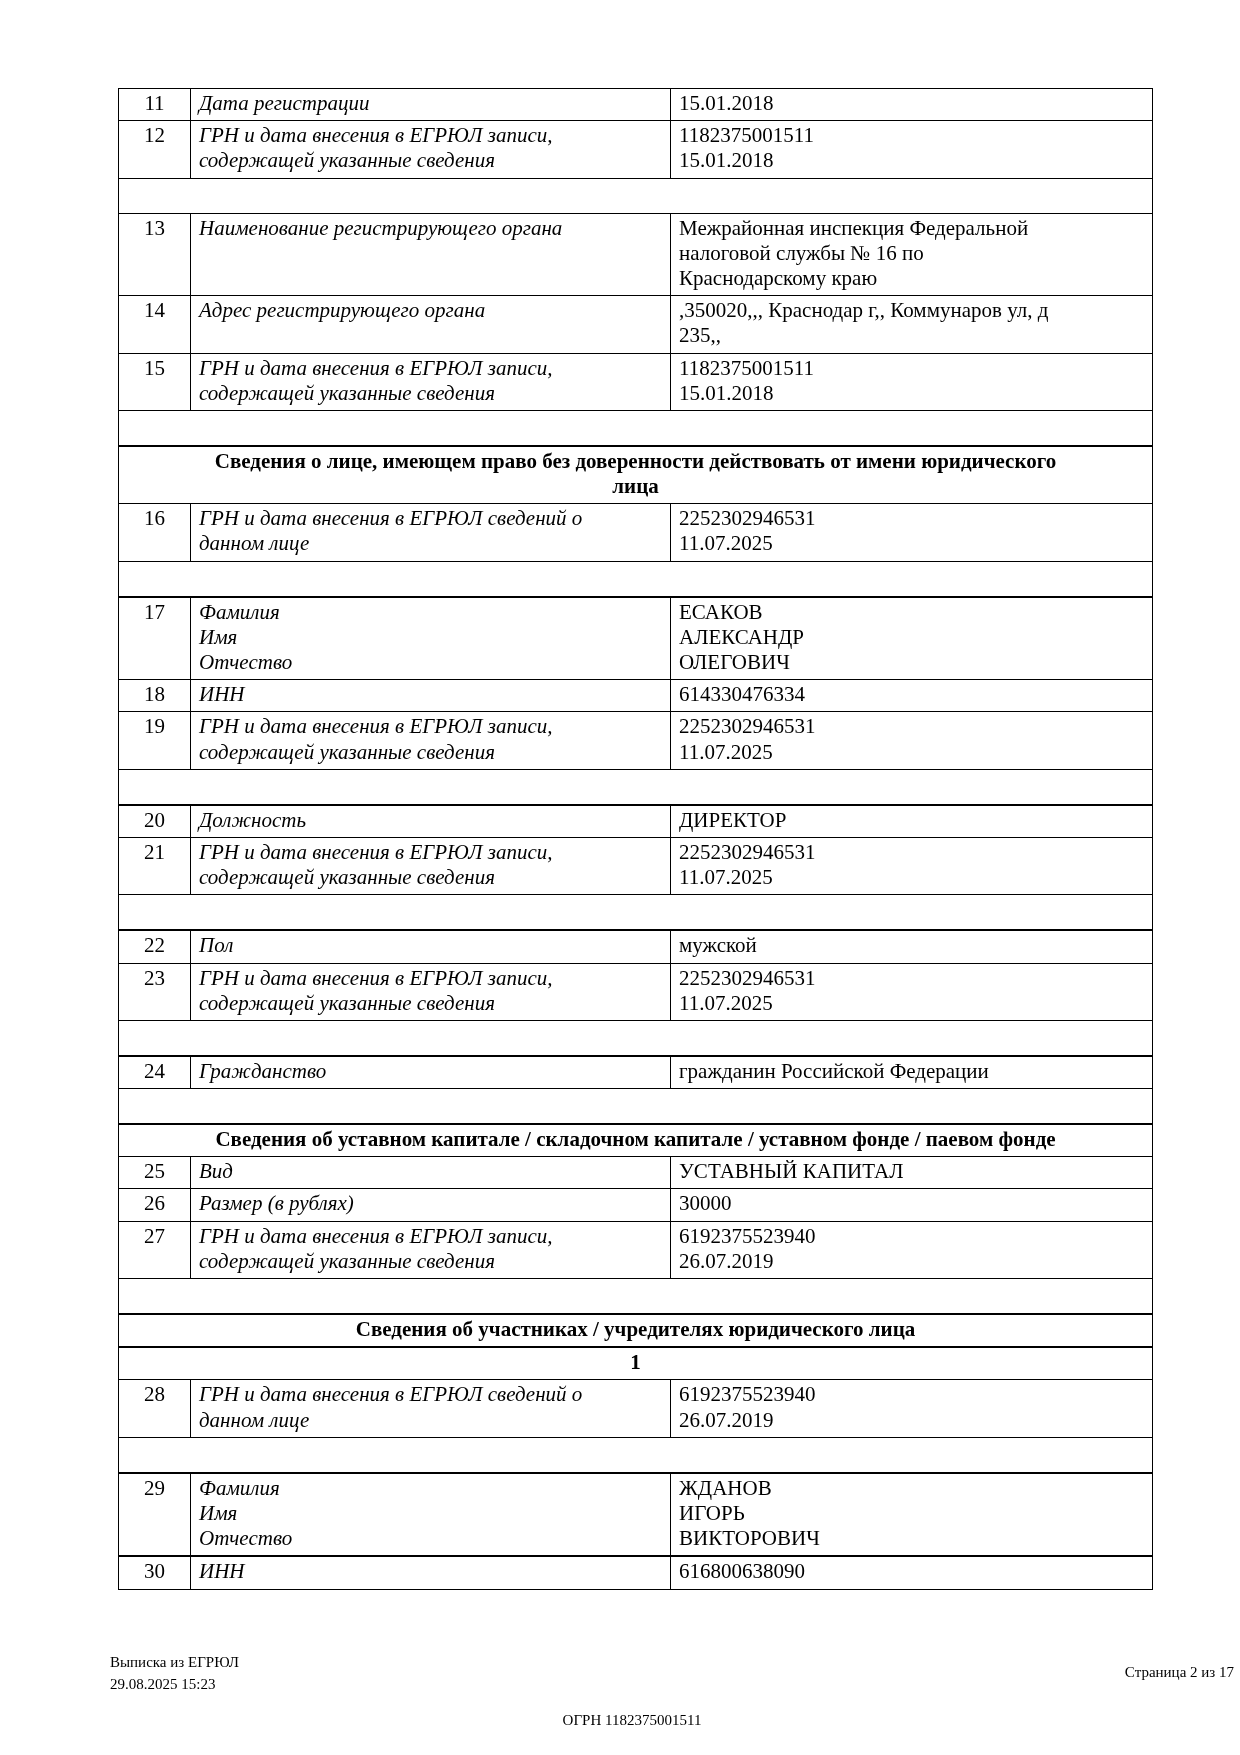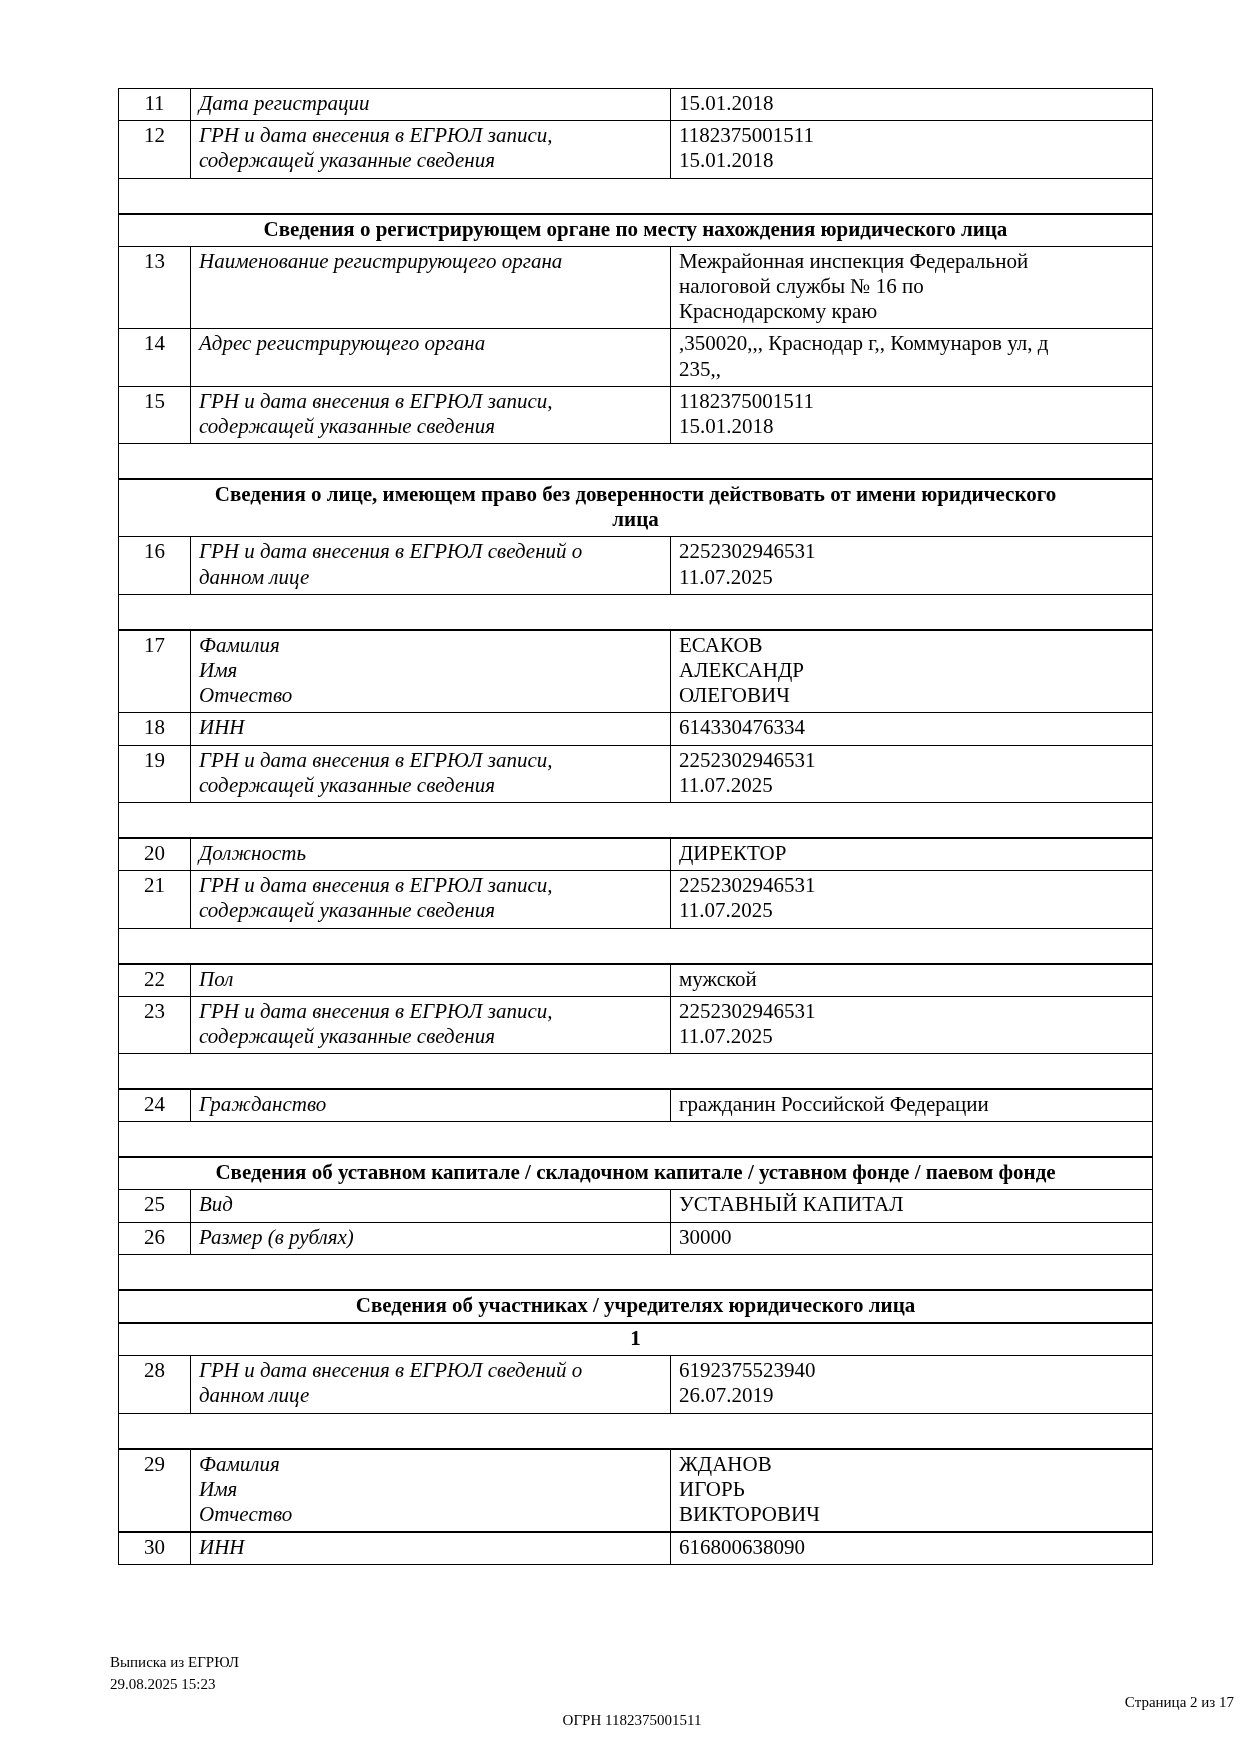--- a/index.html
+++ b/index.html
@@ -79,21 +79,21 @@
     position: absolute;
     left: 0;
     top: 22px;
     width: 1044px;
     text-align: center;
     margin-top: 36px;
   }
   .footer-right {
     position: absolute;
     right: 0;
-    top: 40px;
+    top: 10px;
     white-space: nowrap;
   }
 </style>
 </head>
 <body>
 
 <div class="page">
 
   <table class="doc-table">
     <colgroup>
@@ -110,23 +110,20 @@
         <tr class="data">
           <td class="num-cell">12</td>
           <td class="label-cell">ГРН и дата внесения в ЕГРЮЛ записи,
 содержащей указанные сведения</td>
           <td class="value-cell">1182375001511
 15.01.2018</td>
         </tr>
         <tr class="spacer">
           <td colspan="3" class="spacer-cell"></td>
         </tr>
-        <tr class="section thick-top">
-          <td colspan="3" class="section-cell">Сведения о регистрирующем органе по месту нахождения юридического лица</td>
-        </tr>
         <tr class="data">
           <td class="num-cell">13</td>
           <td class="label-cell">Наименование регистрирующего органа</td>
           <td class="value-cell">Межрайонная инспекция Федеральной
 налоговой службы № 16 по
 Краснодарскому краю</td>
         </tr>
         <tr class="data">
           <td class="num-cell">14</td>
           <td class="label-cell">Адрес регистрирующего органа</td>
@@ -224,20 +221,27 @@
         </tr>
         <tr class="data">
           <td class="num-cell">25</td>
           <td class="label-cell">Вид</td>
           <td class="value-cell">УСТАВНЫЙ КАПИТАЛ</td>
         </tr>
         <tr class="data">
           <td class="num-cell">26</td>
           <td class="label-cell">Размер (в рублях)</td>
           <td class="value-cell">30000</td>
+        </tr>
+        <tr class="data">
+          <td class="num-cell">27</td>
+          <td class="label-cell">ГРН и дата внесения в ЕГРЮЛ записи,
+содержащей указанные сведения</td>
+          <td class="value-cell">6192375523940
+26.07.2019</td>
         </tr>
         <tr class="spacer">
           <td colspan="3" class="spacer-cell"></td>
         </tr>
         <tr class="section thick-top">
           <td colspan="3" class="section-cell">Сведения об участниках / учредителях юридического лица</td>
         </tr>
         <tr class="subsection thick-top">
           <td colspan="3" class="subsection-cell">1</td>
         </tr>

